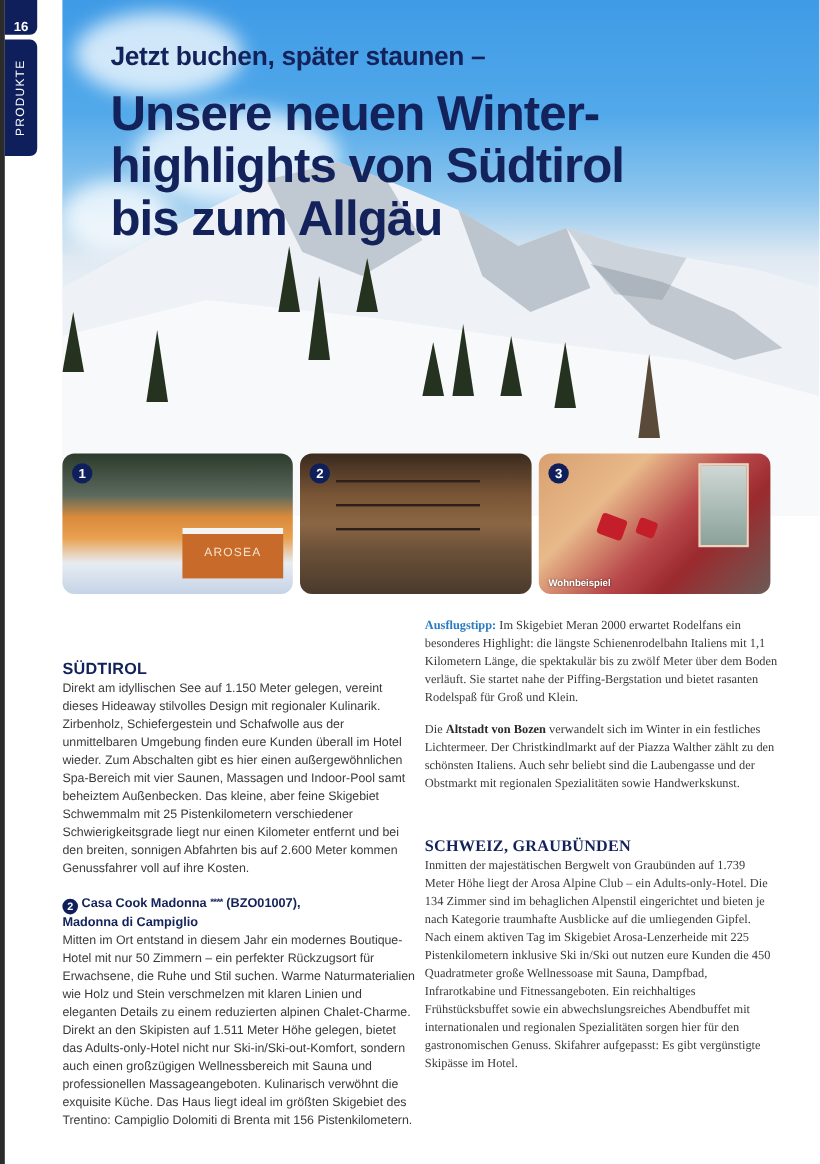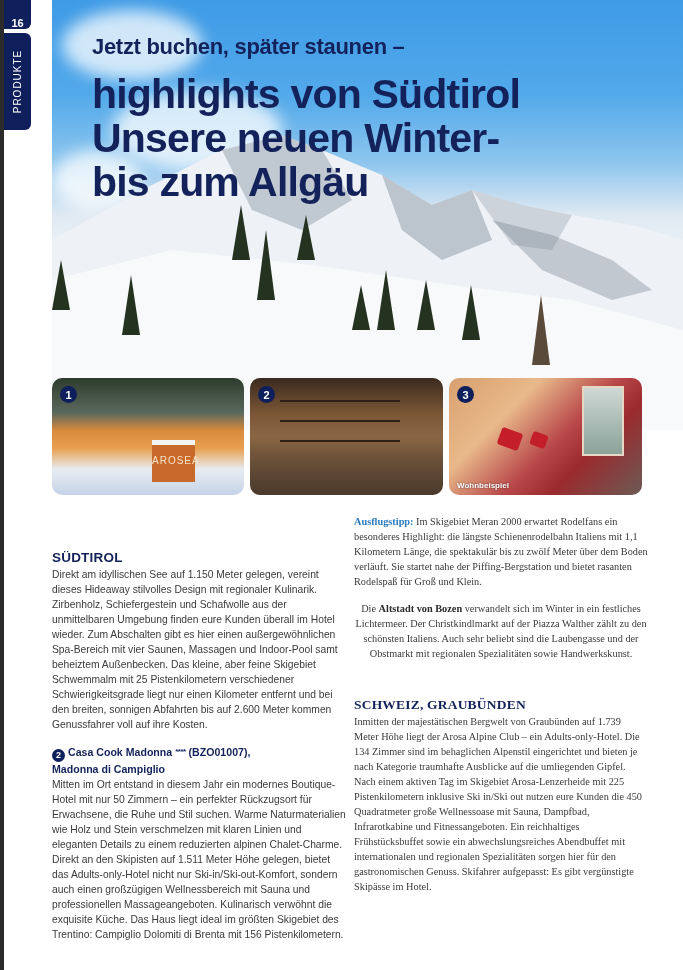--- a/index.html
+++ b/index.html
@@ -25,21 +25,21 @@
     .tree { position: absolute; width: 0; height: 0; border-left: 9px solid transparent; border-right: 9px solid transparent; border-bottom: 55px solid #24321f; }
 
     .subtitle { position: absolute; left: 92px; top: 34px; font-size: 22px; font-weight: bold; color: #13225a; letter-spacing: -0.3px; }
     .title { position: absolute; left: 92px; top: 72px; width: 560px; font-size: 41px; line-height: 44px; font-weight: bold; color: #13225a; letter-spacing: -0.8px; }
 
     
     .photo { position: absolute; top: 378px; height: 117px; border-radius: 10px; overflow: hidden; }
     .photo-1 { left: 52px; width: 192px; background: linear-gradient(180deg, #2d3b2c 0%, #5c6a5e 30%, #d98a3b 45%, #e8a04f 60%, #e7ecf2 78%, #c5d3e6 100%); }
     .photo-2 { left: 250px; width: 193px; background: linear-gradient(180deg, #3a2a1e 0%, #7a5636 30%, #8b6644 50%, #6a5038 70%, #4a3a2c 100%); }
     .photo-3 { left: 449px; width: 193px; background: linear-gradient(135deg, #d9a070 0%, #e8b98a 30%, #b8484a 55%, #9b2a2e 70%, #6b5b55 100%); }
-    .sign { position: absolute; left: 100px; top: 62px; width: 43px; height: 42px; background: #c86a2a; border-top: 5px solid #f4f4f4; color: #f8e3cc; font-size: 10px; text-align: center; padding-top: 10px; letter-spacing: 1px; }
+    .sign { position: absolute; left: 100px; top: 62px; width: 84px; height: 42px; background: #c86a2a; border-top: 5px solid #f4f4f4; color: #f8e3cc; font-size: 10px; text-align: center; padding-top: 10px; letter-spacing: 1px; }
     .pillow { position: absolute; width: 22px; height: 18px; background: #c41e2a; transform: rotate(20deg); border-radius: 3px; }
     .window { position: absolute; right: 18px; top: 8px; width: 42px; height: 70px; background: linear-gradient(180deg, #cfd8d4, #8aa19a); border: 2px solid #e6d6c2; }
     .balcony { position: absolute; left: 30px; width: 120px; height: 2px; background: #2d2018; }
     .badge { position: absolute; left: 8px; top: 8px; width: 17px; height: 17px; border-radius: 50%; background: #0f1f5c; color: #fff; font-size: 11px; font-weight: bold; display: flex; align-items: center; justify-content: center; }
     .caption { position: absolute; left: 8px; bottom: 5px; font-size: 8px; color: #fff; font-weight: bold; text-shadow: 0 0 2px rgba(0,0,0,0.6); }
 
     
     .col { position: absolute; top: 514px; width: 294px; font-size: 10.3px; line-height: 15px; color: #3a3a3a; }
     .col-left { left: 52px; }
     .col-right { left: 354px; font-family: Liberation Serif, serif; }
@@ -82,22 +82,22 @@
   <div class="tree" style="left:0px;top:260px;border-bottom-width:50px;"></div>
   <div class="tree" style="left:300px;top:285px;border-bottom-width:45px;"></div>
   <div class="tree" style="left:325px;top:270px;border-bottom-width:60px;"></div>
   <div class="tree" style="left:365px;top:280px;border-bottom-width:50px;"></div>
   <div class="tree" style="left:410px;top:285px;border-bottom-width:55px;"></div>
   <div class="tree" style="left:480px;top:295px;border-bottom-width:70px;border-bottom-color:#5a4a3a;"></div>
 </div>
 
 <div class="subtitle">Jetzt buchen, später staunen –</div>
 <div class="title">
+  <div>Unsere neuen Winter-</div>
   <div>highlights von Südtirol</div>
-  <div>Unsere neuen Winter-</div>
   <div>bis zum Allgäu</div>
 </div>
 
 <div class="photo photo-1">
   <div class="sign">AROSEA</div>
   <div class="badge">1</div>
 </div>
 <div class="photo photo-2">
   <div class="balcony" style="top:22px;"></div>
   <div class="balcony" style="top:42px;"></div>
@@ -123,19 +123,19 @@
     <span>(BZO01007),</span><br>
     <span>Madonna di Campiglio</span>
   </div>
   <div class="para">Mitten im Ort entstand in diesem Jahr ein modernes Boutique-Hotel mit nur 50 Zimmern – ein perfekter Rückzugsort für Erwachsene, die Ruhe und Stil suchen. Warme Naturmaterialien wie Holz und Stein verschmelzen mit klaren Linien und eleganten Details zu einem reduzierten alpinen Chalet-Charme. Direkt an den Skipisten auf 1.511 Meter Höhe gelegen, bietet das Adults-only-Hotel nicht nur Ski-in/Ski-out-Komfort, sondern auch einen großzügigen Wellnessbereich mit Sauna und professionellen Massageangeboten. Kulinarisch verwöhnt die exquisite Küche. Das Haus liegt ideal im größten Skigebiet des Trentino: Campiglio Dolomiti di Brenta mit 156 Pistenkilometern.</div>
 </div>
 
 <div class="col col-right">
   <div class="para">
     <span class="hl">Ausflugstipp:</span><span> Im Skigebiet Meran 2000 erwartet Rodelfans ein besonderes Highlight: die längste Schienenrodelbahn Italiens mit 1,1 Kilometern Länge, die spektakulär bis zu zwölf Meter über dem Boden verläuft. Sie startet nahe der Piffing-Bergstation und bietet rasanten Rodelspaß für Groß und Klein.</span>
   </div>
-  <div class="para" style="margin-bottom:32px;text-align:center;">
+  <div class="para" style="margin-bottom:32px;">
     <span>Die </span><span class="bold">Altstadt von Bozen</span><span> verwandelt sich im Winter in ein festliches Lichtermeer. Der Christkindlmarkt auf der Piazza Walther zählt zu den schönsten Italiens. Auch sehr beliebt sind die Laubengasse und der Obstmarkt mit regionalen Spezialitäten sowie Handwerkskunst.</span>
   </div>
 
   <div class="region">SCHWEIZ, GRAUBÜNDEN</div>
   <div class="para">Inmitten der majestätischen Bergwelt von Graubünden auf 1.739 Meter Höhe liegt der Arosa Alpine Club – ein Adults-only-Hotel. Die 134 Zimmer sind im behaglichen Alpenstil eingerichtet und bieten je nach Kategorie traumhafte Ausblicke auf die umliegenden Gipfel. Nach einem aktiven Tag im Skigebiet Arosa-Lenzerheide mit 225 Pistenkilometern inklusive Ski in/Ski out nutzen eure Kunden die 450 Quadratmeter große Wellnessoase mit Sauna, Dampfbad, Infrarotkabine und Fitnessangeboten. Ein reichhaltiges Frühstücksbuffet sowie ein abwechslungsreiches Abendbuffet mit internationalen und regionalen Spezialitäten sorgen hier für den gastronomischen Genuss. Skifahrer aufgepasst: Es gibt vergünstigte Skipässe im Hotel.</div>
 </div>
 
 </body></html>

